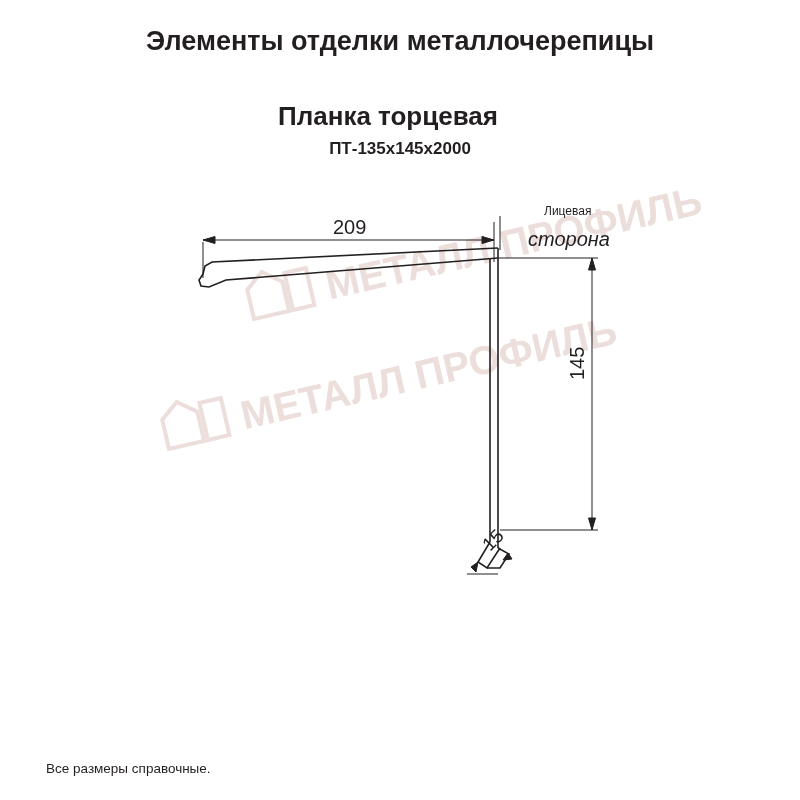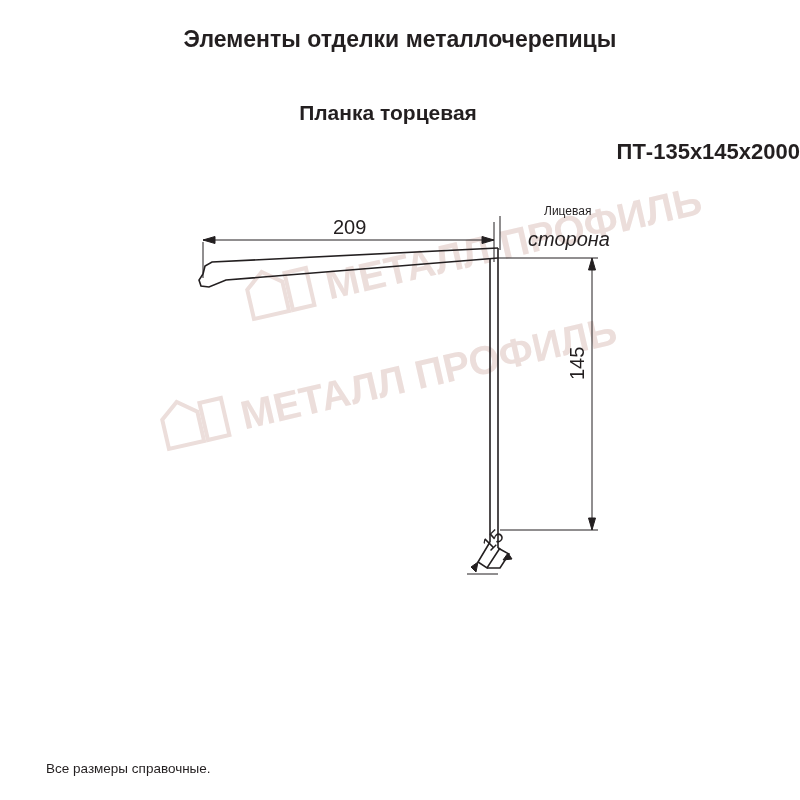--- a/index.html
+++ b/index.html
@@ -20,40 +20,40 @@
     left: 0; top: 0;
     width: 800px;
     height: 800px;
   }
   .title {
     position: absolute;
     left: 0;
     top: 26px;
     width: 800px;
     text-align: center;
-    font-size: 23px;
+    font-size: 27px;
     font-weight: bold;
     letter-spacing: 0px;
   }
   .subtitle {
     position: absolute;
     left: 0;
     top: 101px;
     width: 776px;
     text-align: center;
-    font-size: 21px;
+    font-size: 26px;
     font-weight: bold;
   }
   .code {
     position: absolute;
     left: 0;
     top: 139px;
     width: 800px;
-    text-align: right;
-    font-size: 22px;
+    text-align: center;
+    font-size: 17px;
     font-weight: bold;
   }
   .drawing {
     position: absolute;
     left: 0;
     top: 170px;
     width: 800px;
     height: 480px;
   }
   .footer {

